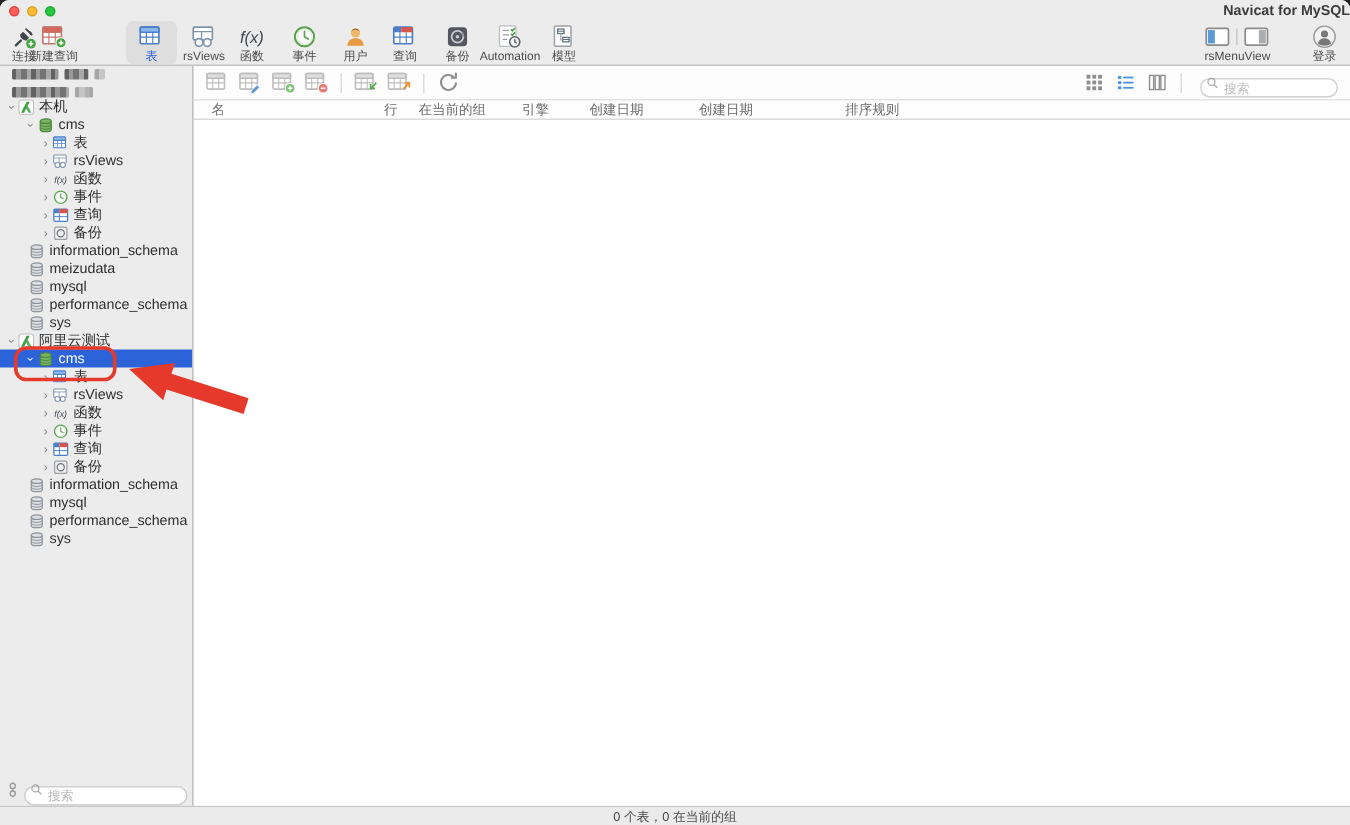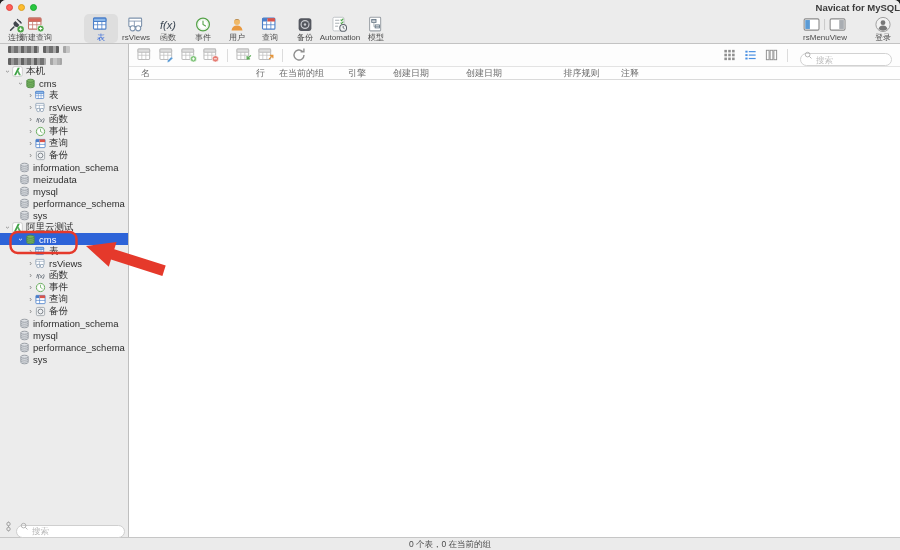--- a/index.html
+++ b/index.html
@@ -673,21 +673,20 @@
     <input placeholder="搜索" style=""></span>
         </div>
       <div class="colheader" id="colheader">
           <div class="col">名</div>
           <div class="col">行</div>
           <div class="col">在当前的组</div>
           <div class="col">引擎</div>
           <div class="col">创建日期</div>
           <div class="col">创建日期</div>
           <div class="col">排序规则</div>
-          <div class="col">注释</div>
         </div>
       <div class="content"></div>
     </div>
 
     <svg class="annotate" id="annotate">
         <rect x="10.5" y="188" width="66" height="21" rx="7" fill="none" stroke="#e5392b" stroke-width="2.4"></rect>
   <polygon points="86,202 116.6,198 114.3,205.2 165.7,221.5 162.4,232 111,215.6 108.8,222.8" fill="#e5392b"></polygon>
       </svg>
   </div>
 

